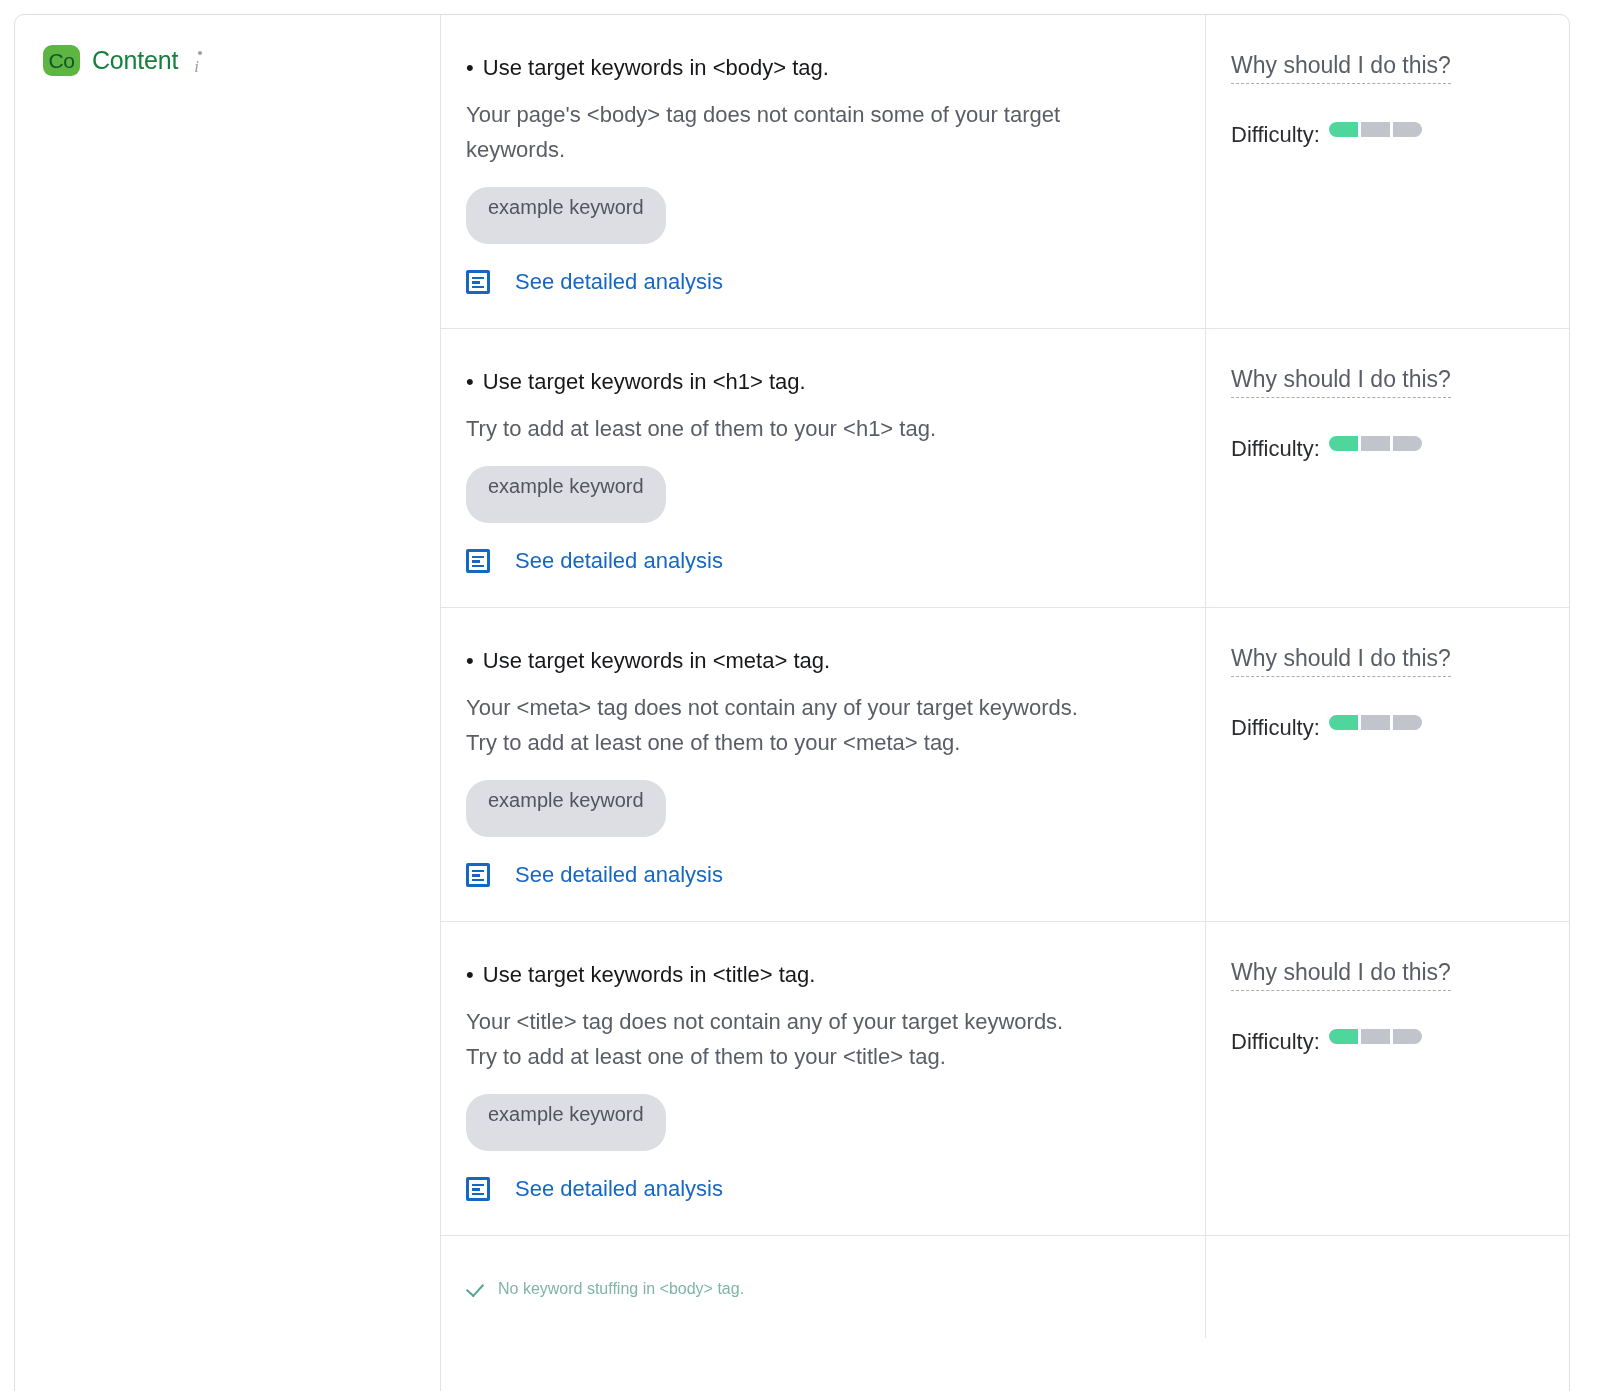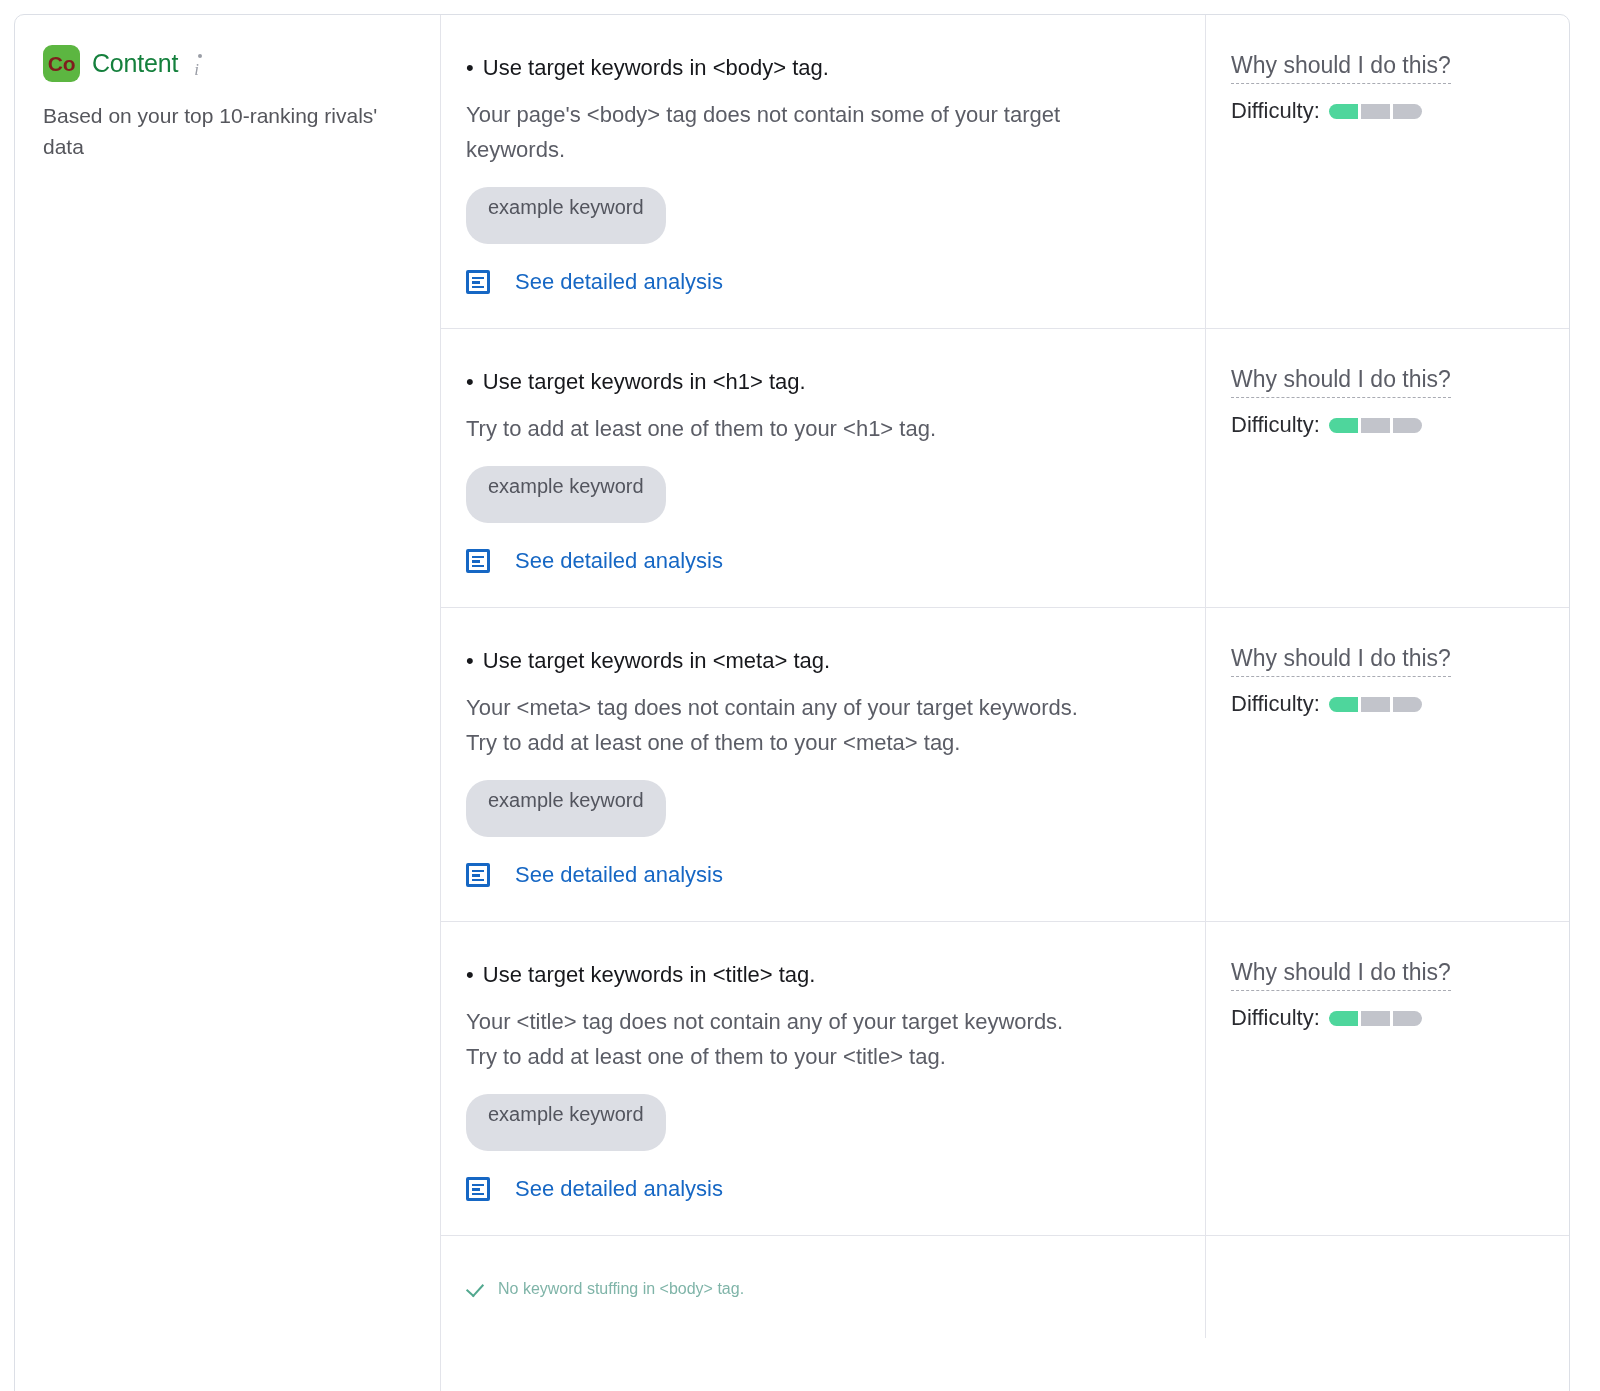--- a/index.html
+++ b/index.html
@@ -37,26 +37,26 @@
   }
 
   .cat-head {
     display: flex;
     align-items: center;
     gap: 12px;
   }
 
   .cat-badge {
     width: 37px;
-    height: 37px;
+    height: 31px;
     border-radius: 9px;
     background: #5cb641;
-    color: #7f1d1d;
+    color: #14532d;
     font-size: 21px;
-    font-weight: 700;
+    font-weight: 400;
     display: flex;
     align-items: center;
     justify-content: center;
     letter-spacing: -0.3px;
     flex: 0 0 auto;
   }
 
   .cat-title {
     font-size: 25px;
     color: #15803d;
@@ -230,23 +230,23 @@
     color: #5b5d66;
     border-bottom: 1px dashed #a9abb3;
     display: inline-block;
     padding-bottom: 5px;
     line-height: 1.1;
     cursor: pointer;
   }
 
   .difficulty-wrap {
     display: flex;
-    align-items: center;
+    align-items: flex-start;
     gap: 9px;
-    margin-top: 14px;
+    margin-top: 38px;
   }
   .difficulty-label {
     font-size: 22px;
     color: #2a2b30;
   }
   .meter {
     display: flex;
     align-items: center;
     gap: 3px;
   }
@@ -282,21 +282,20 @@
 
   <div class="left-col">
     <div class="cat-head">
       <div class="cat-badge">Co</div>
       <div class="cat-title">Content</div>
       <div class="info-icon">
         <span class="dot"></span>
         <span class="stem">i</span>
       </div>
     </div>
-    <div class="cat-sub">Based on your top 10-ranking rivals' data</div>
   </div>
 
   <div class="rows-col">
 
     <div class="row">
       <div class="row-main">
         <div class="issue-title">
           <span class="bullet">•</span>
           <span>Use target keywords in &lt;body&gt; tag.</span>
         </div>

